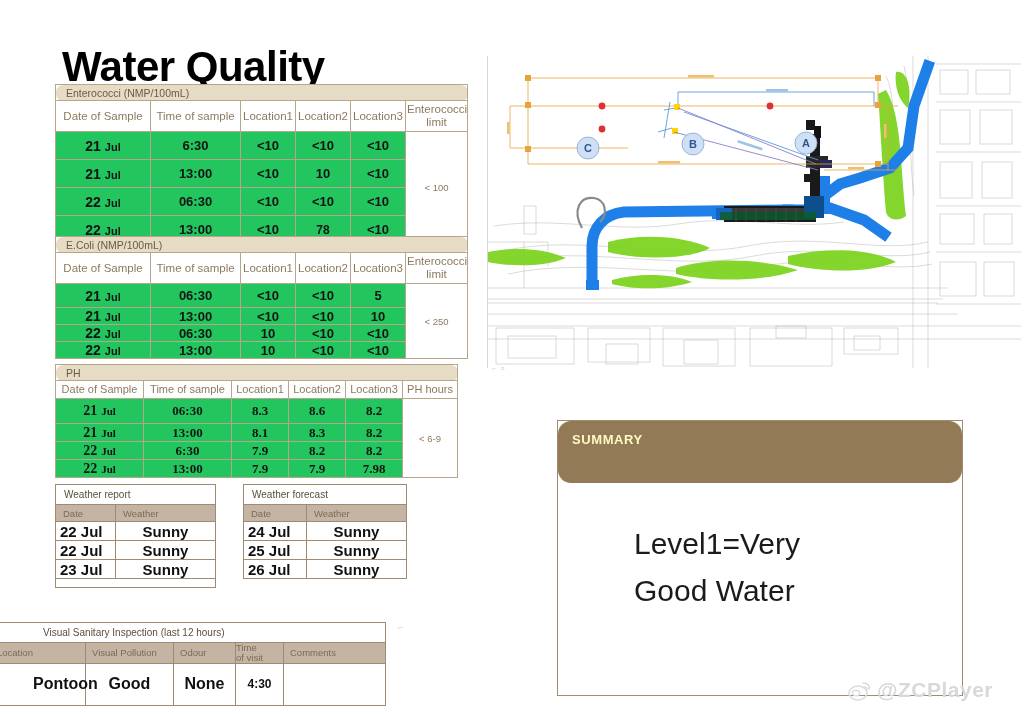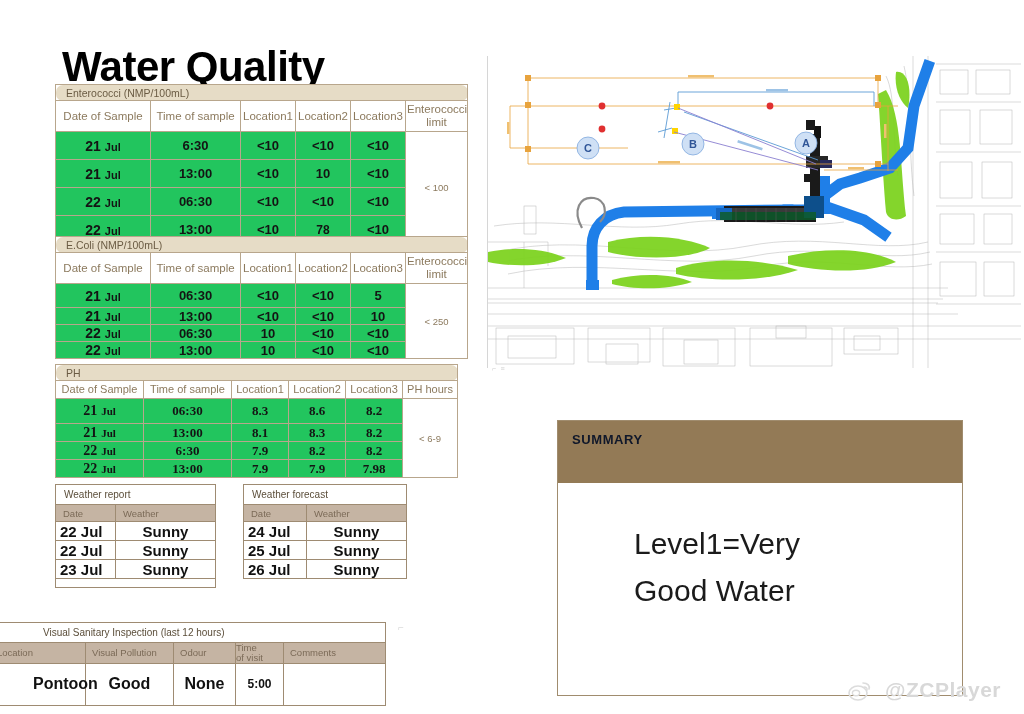--- a/index.html
+++ b/index.html
@@ -233,44 +233,45 @@
     top: 420px;
     width: 406px;
     height: 276px;
     background: #ffffff;
     border: 1px solid #a08c6e;
     box-sizing: border-box;
   }
   #summary-header {
     height: 62px;
     background: #937a56;
-    color: #0f172a;
+    color: #fef9c3;
     font-size: 13px;
     font-weight: bold;
     letter-spacing: 0.6px;
     padding: 11px 0 0 14px;
     box-sizing: border-box;
+    border-radius: 13px;
   }
   #summary-body {
     padding: 38px 0 0 76px;
     font-size: 30px;
     line-height: 1.55;
     color: #1b1b1b;
     font-weight: normal;
   }
   #summary-body div { white-space: nowrap; }
 
   
   #watermark {
     position: absolute;
     left: 848px;
     top: 678px;
     display: flex;
     align-items: center;
-    gap: 13px;
+    gap: 5px;
     color: #d8d8d8;
     font-size: 21px;
     font-weight: bold;
     letter-spacing: 0.5px;
     pointer-events: none;
   }
   #watermark .wb-logo { width: 24px; height: 22px; }
 </style>
 </head>
 <body>
@@ -515,21 +516,21 @@
     <td class="vsi-head center">
       <div>Time</div>
       <div>of visit</div>
     </td>
     <td class="vsi-head">Comments</td>
   </tr>
   <tr>
     <td class="vsi-data loc">Pontoon</td>
     <td class="vsi-data">Good</td>
     <td class="vsi-data">None</td>
-    <td class="vsi-data small">5:00</td>
+    <td class="vsi-data small">4:30</td>
     <td class="vsi-data"></td>
   </tr>
 </tbody>
   </table>
 <div id="sanitary-artifact">
   <span>⌐</span>
 </div>
 
 <div id="site-plan">
   <svg width="533" height="312" viewBox="0 0 533 312" xmlns="http://www.w3.org/2000/svg">

